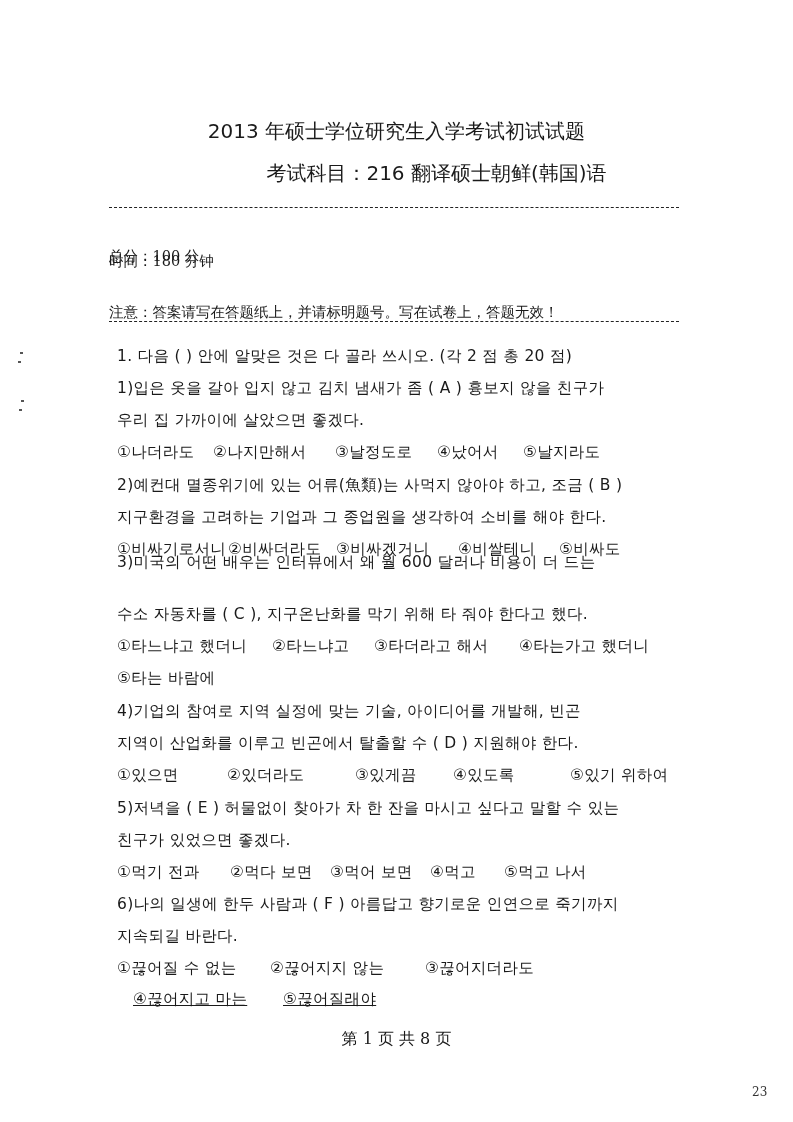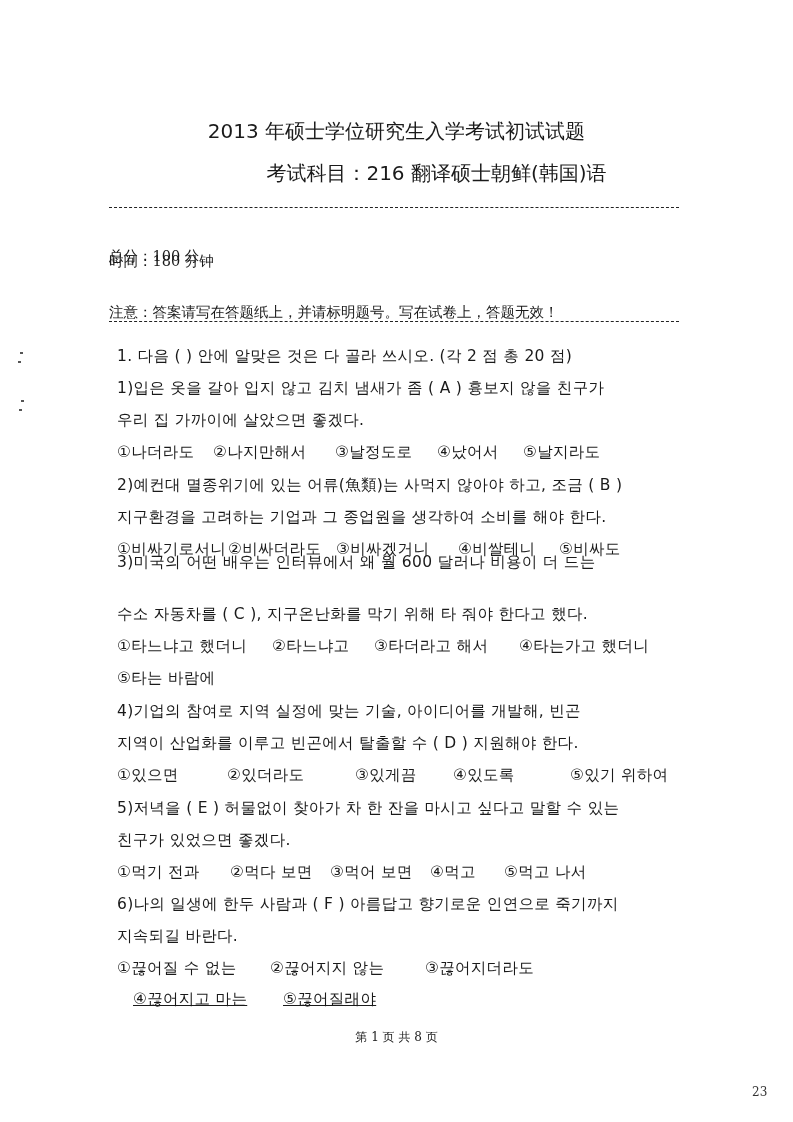--- a/index.html
+++ b/index.html
@@ -17,21 +17,21 @@
   .meta { position: absolute; left: 109px; font-size: 14.5px; font-family: "DejaVu Serif", serif; }
   .m1 { top: 229px; margin-top: 18px; }
   .m2 { top: 252px; }
   .m3 { top: 286px; margin-top: 17px; }
   .body { position: absolute; left: 117px; width: 565px; font-size: 15.5px;
           font-family: "DejaVu Sans", sans-serif; letter-spacing: 0.3px; }
   .line { position: absolute; left: 0; white-space: nowrap; }
   .opts { display: flex; }
   .opt { white-space: nowrap; }
   .footer { position: absolute; top: 1029px; left: 0; width: 793px; text-align: center;
-            font-size: 12px; font-family: "DejaVu Serif", serif; }
+            font-size: 16px; font-family: "DejaVu Serif", serif; }
   .pagenum { position: absolute; top: 1085px; left: 752px; font-size: 12px;
              font-family: "DejaVu Serif", serif; color: #333; }
   .speck { position: absolute; width: 3px; height: 2px; background: #555; }
 </style>
 </head>
 <body>
 
 <div class="page">
 
   <div class="title t2">2013 年硕士学位研究生入学考试初试试题</div>

